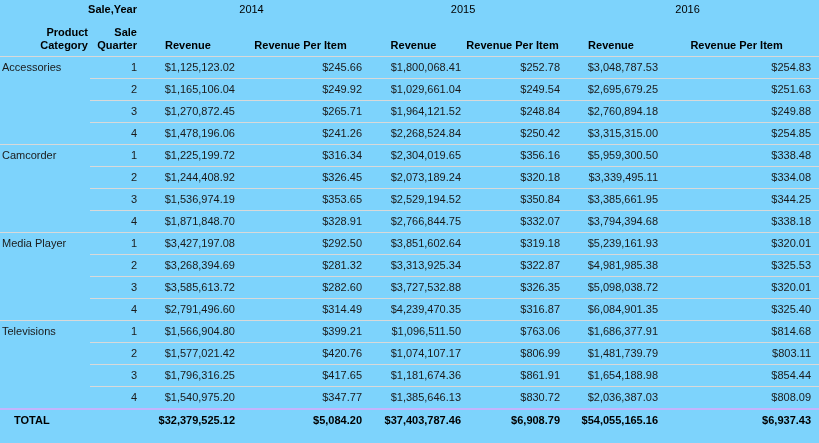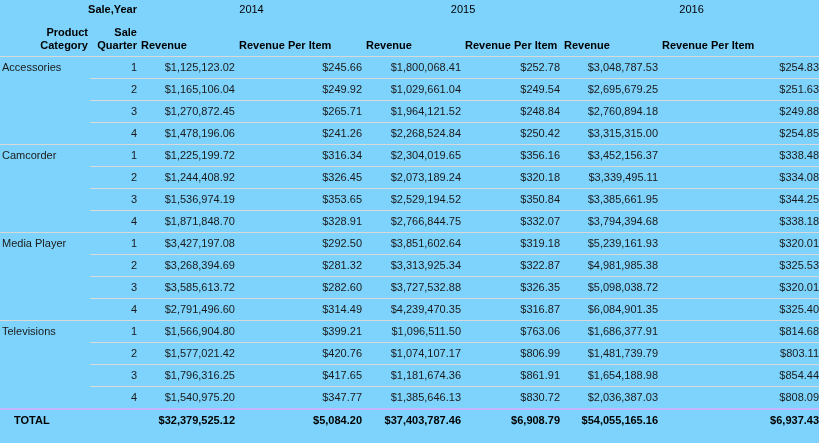--- a/index.html
+++ b/index.html
@@ -13,27 +13,27 @@
 
   
   thead th { font-weight: bold; color: #000000; }
   tr.year-row th { height: 17px; vertical-align: top; padding-top: 3px; line-height: 13px; }
   th.corner { text-align: right; font-weight: bold; }
   th.year { text-align: center; font-weight: normal; }
   tr.measure-row th { height: 32px; vertical-align: bottom; padding-bottom: 4px; line-height: 13px;
                       border-bottom: 1px solid #d9d9d9; }
   th.cat-h { text-align: right; padding-left: 14px; white-space: normal; }
   th.q-h  { text-align: right; white-space: normal; }
-  th.m-h  { text-align: left; }
+  th.m-h  { text-align: center; }
 
   
   tbody td { border-top: 1px solid #d9d9d9; padding-top: 4px; padding-bottom: 4px;
              line-height: 13px; text-align: right; }
   tbody td.cat { text-align: left; vertical-align: top; }
-  td.last, th.last { padding-right: 0; }
+  td.last, th.last { padding-right: 8px; }
 
   
   tfoot td { border-top: 2px solid #c4b5fd; font-weight: bold; color: #000000;
              padding-top: 4px; padding-bottom: 5px; line-height: 13px; text-align: right; }
   tfoot td.cat { text-align: left; padding-left: 14px; }
 </style>
 </head>
 <body>
 
 <div class="page">
@@ -106,21 +106,21 @@
         </tr>
       </tbody>
       <tbody>
         <tr>
           <td class="cat" rowspan="4">Camcorder</td>
           <td class="q">1</td>
           <td class="num">$1,225,199.72</td>
           <td class="num">$316.34</td>
           <td class="num">$2,304,019.65</td>
           <td class="num">$356.16</td>
-          <td class="num">$3,452,156.37</td>
+          <td class="num">$5,959,300.50</td>
           <td class="num last">$338.48</td>
         </tr>
         <tr>
           <td class="q">2</td>
           <td class="num">$1,244,408.92</td>
           <td class="num">$326.45</td>
           <td class="num">$2,073,189.24</td>
           <td class="num">$320.18</td>
           <td class="num">$3,339,495.11</td>
           <td class="num last">$334.08</td>

